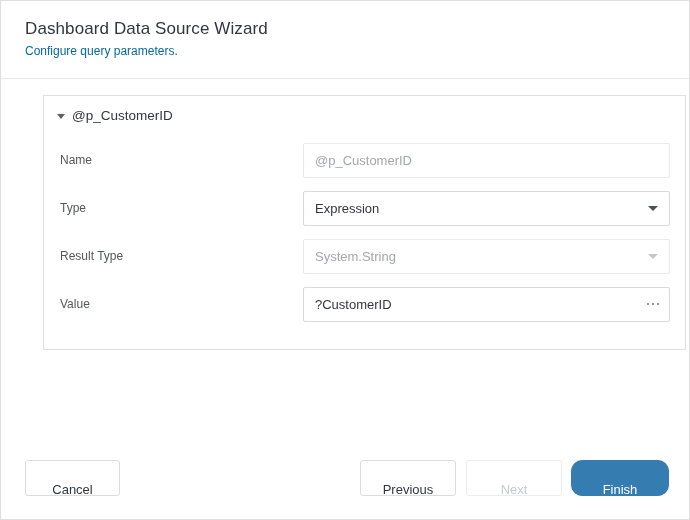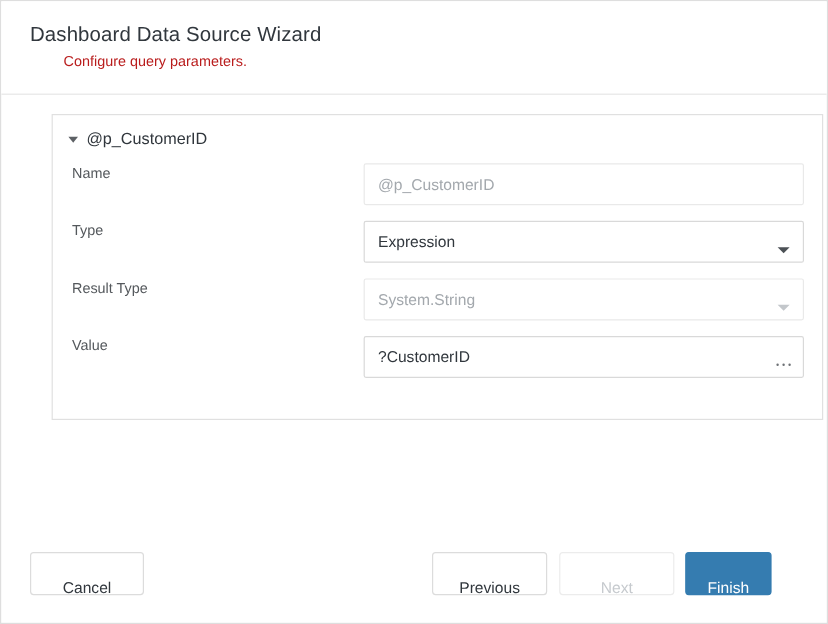--- a/index.html
+++ b/index.html
@@ -36,22 +36,21 @@
     font-size: 17px;
     line-height: 22px;
     color: #31373d;
     font-weight: normal;
     letter-spacing: 0.1px;
   }
   .wizard-subtitle {
     margin-top: 3px;
     font-size: 12px;
     line-height: 16px;
-    color: #b91c1c;
-    margin-left: 28px;
+    color: #0369a1;
   }
 
   
   .wizard-body {
     position: relative;
     height: 363px;
     padding: 16px 23px 0 24px;
     box-sizing: border-box;
   }
 
@@ -83,20 +82,21 @@
   .param-panel-title {
     font-size: 13.5px;
     color: #31373d;
     line-height: 18px;
   }
 
   
   .form-row {
     position: relative;
     display: flex;
+    align-items: center;
     height: 48px;
     padding-left: 16px;
   }
   .form-label {
     width: 243px;
     flex: 0 0 auto;
     font-size: 12px;
     color: #54585c;
     line-height: 16px;
   }
@@ -190,24 +190,25 @@
     font-size: 13px;
     line-height: 34px;
     text-align: center;
     padding: 12px;
     cursor: pointer;
   }
   .btn-cancel   { left: 24px;  width: 95px; }
   .btn-previous { left: 359px; width: 96px; }
   .btn-next     { left: 465px; width: 96px; color: #c6cace; border-color: #ececec; cursor: default; }
   .btn-finish   {
-    left: 570px; width: 72px;
+    left: 570px; width: 98px;
     background: #357cb0;
     border-color: #357cb0;
     color: #ffffff;
+    border-radius: 11px;
   }
 </style>
 </head>
 <body>
 
 <div class="wizard-window">
 
   <div class="wizard-header">
     <div class="wizard-title">Dashboard Data Source Wizard</div>
     <div class="wizard-subtitle">Configure query parameters.</div>

